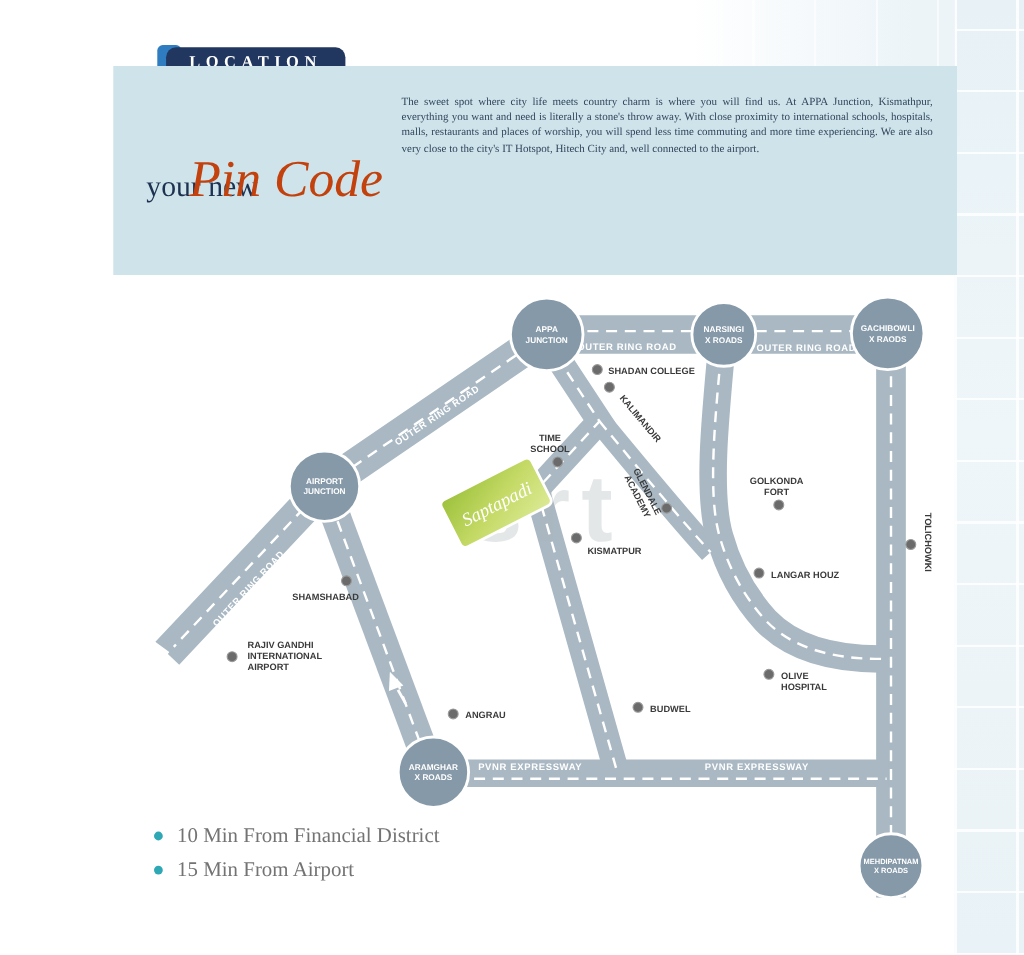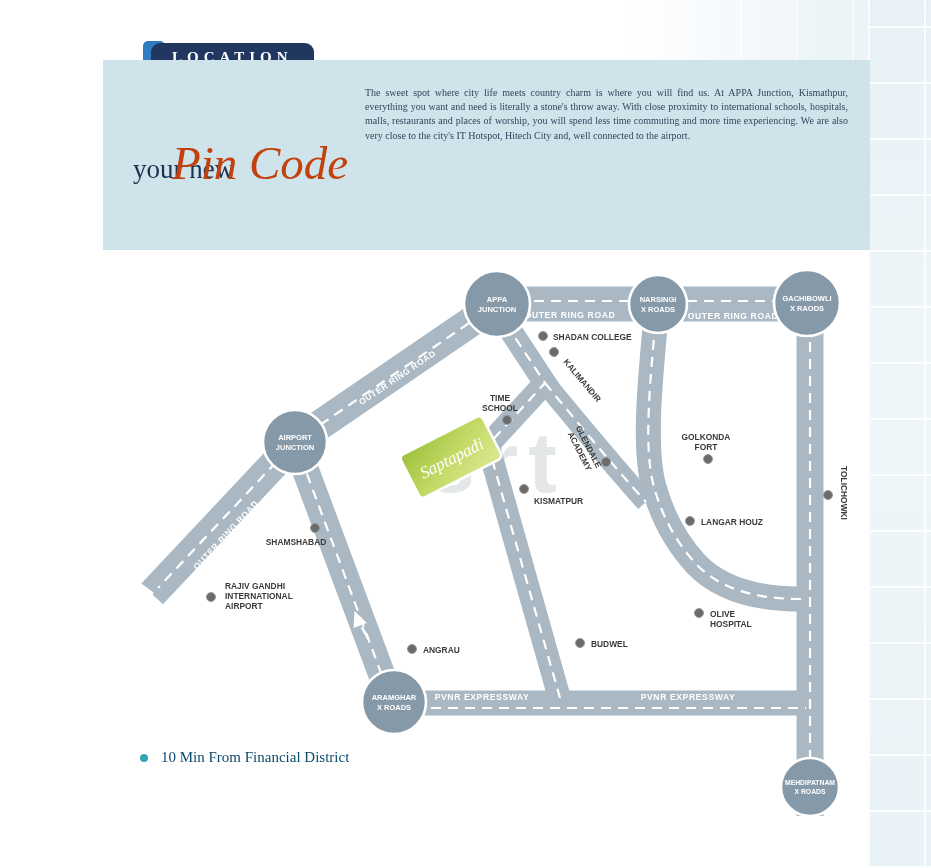--- a/index.html
+++ b/index.html
@@ -31,21 +31,21 @@
   .poi-txt{font-family:"Liberation Sans",sans-serif;font-size:8.4px;font-weight:bold;fill:#3a3a3a;}
   .road-txt{font-family:"Liberation Sans",sans-serif;font-size:8.6px;font-weight:bold;fill:#ffffff;letter-spacing:.6px;}
   .node{fill:#8599a9;stroke:#ffffff;stroke-width:2.6;}
   .node-txt{font-family:"Liberation Sans",sans-serif;font-size:7.5px;font-weight:bold;fill:#ffffff;text-anchor:middle;}
   .wm{font-family:"Liberation Sans",sans-serif;font-size:86px;font-weight:bold;fill:#aeb6bb;
       opacity:.32;letter-spacing:10px;text-anchor:middle;}
   .logo-txt{font-family:"Liberation Serif",serif;font-style:italic;font-size:17px;fill:#ffffff;text-anchor:middle;}
   .highlights{position:absolute;left:140px;top:749px;}
   .hl-row{display:flex;align-items:center;margin-bottom:9px;}
   .hl-dot{width:8px;height:8px;border-radius:50%;background:#2fa8b6;margin-right:13px;flex:none;}
-  .hl-txt{font-size:15px;color:#0c4a6e;}
+  .hl-txt{font-size:19px;color:#737373;}
 </style>
 </head>
 <body>
 
 <div class="bg-right"></div>
 <div class="bg-topright"></div>
 
 <div class="badge-tab"></div>
 <div class="badge">LOCATION</div>
 
@@ -157,13 +157,17 @@
     <circle class="node" cx="810" cy="787" r="29"></circle>
     <text class="node-txt" x="810" y="785" style="font-size:6.8px"><tspan x="810" dy="0">MEHDIPATNAM</tspan><tspan x="810" dy="9">X ROADS</tspan></text>
   </g>
 </svg>
 
 <div class="highlights">
   <div class="hl-row">
     <span class="hl-dot"></span>
     <span class="hl-txt">10 Min From Financial District</span>
   </div>
+  <div class="hl-row">
+    <span class="hl-dot"></span>
+    <span class="hl-txt">15 Min From Airport</span>
+  </div>
 </div>
 
 </body></html>

